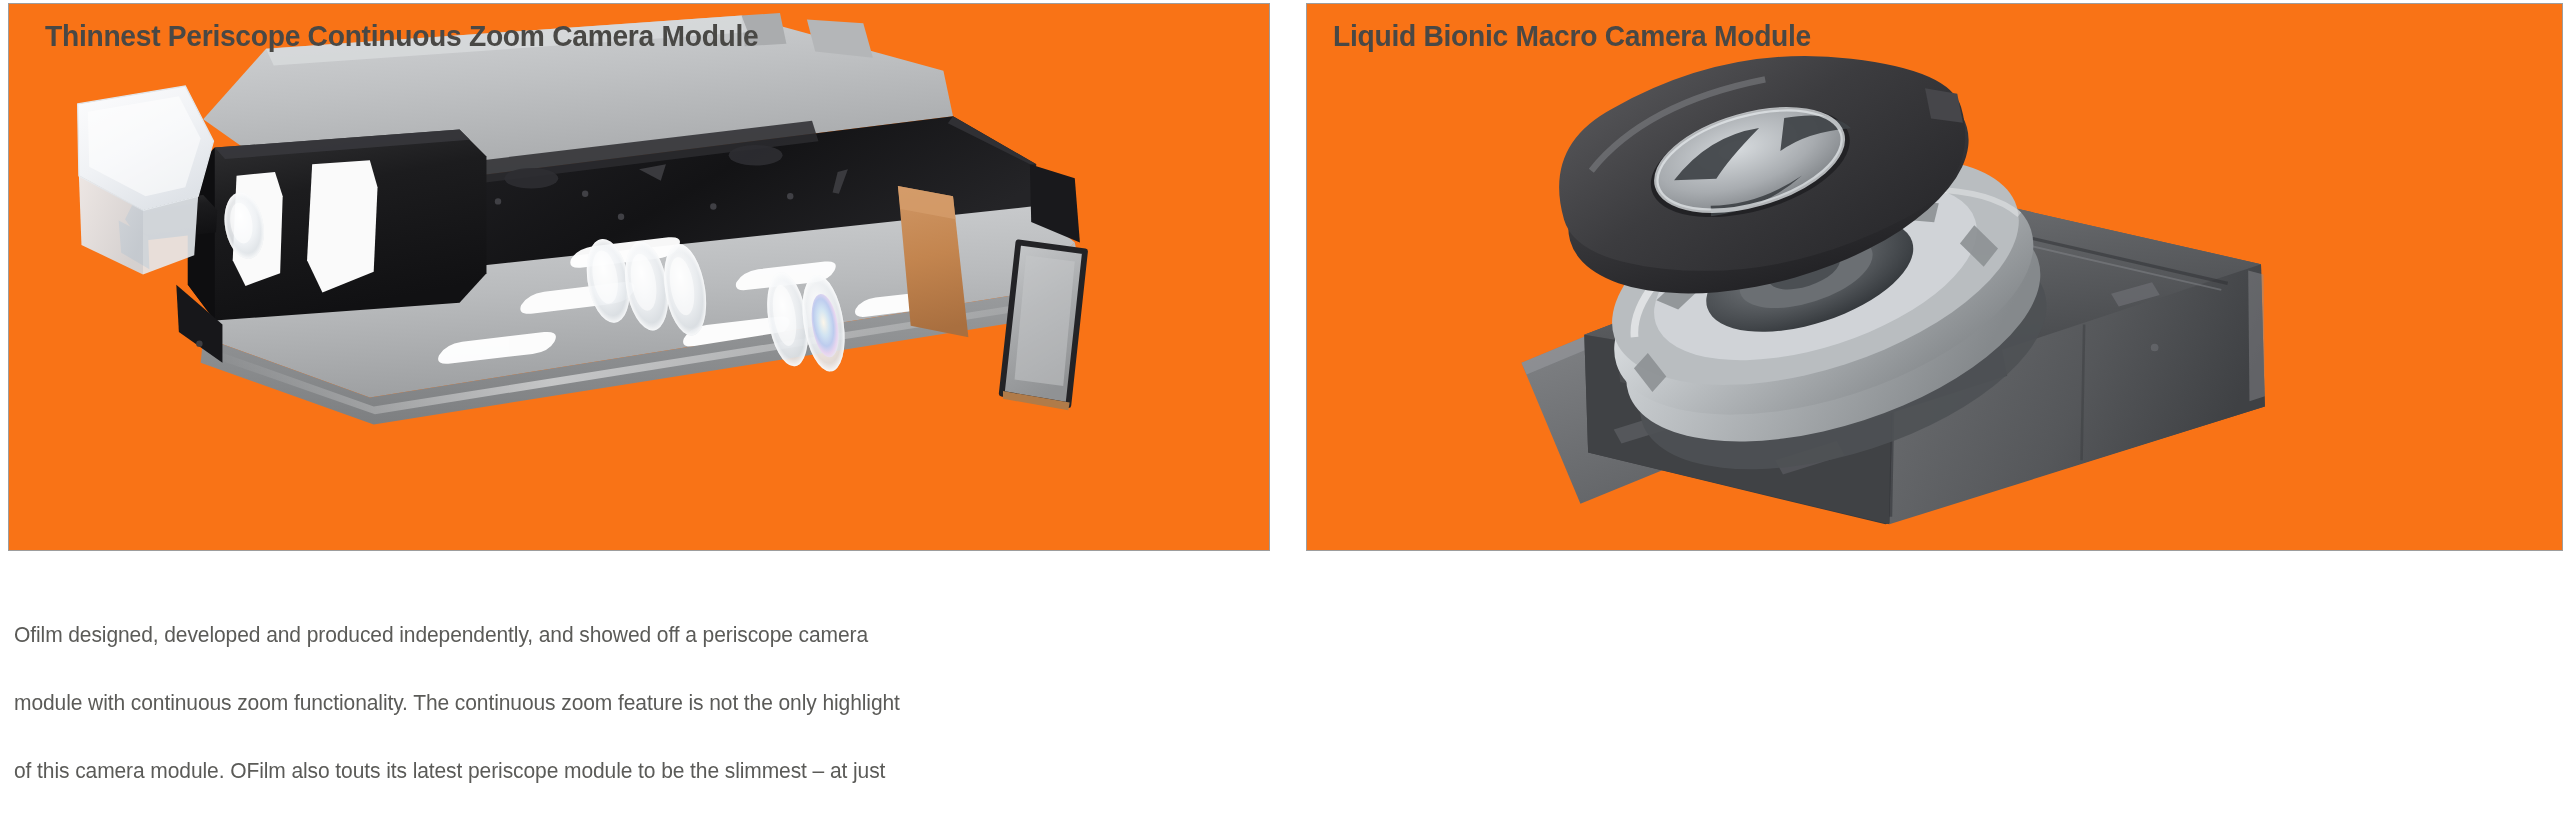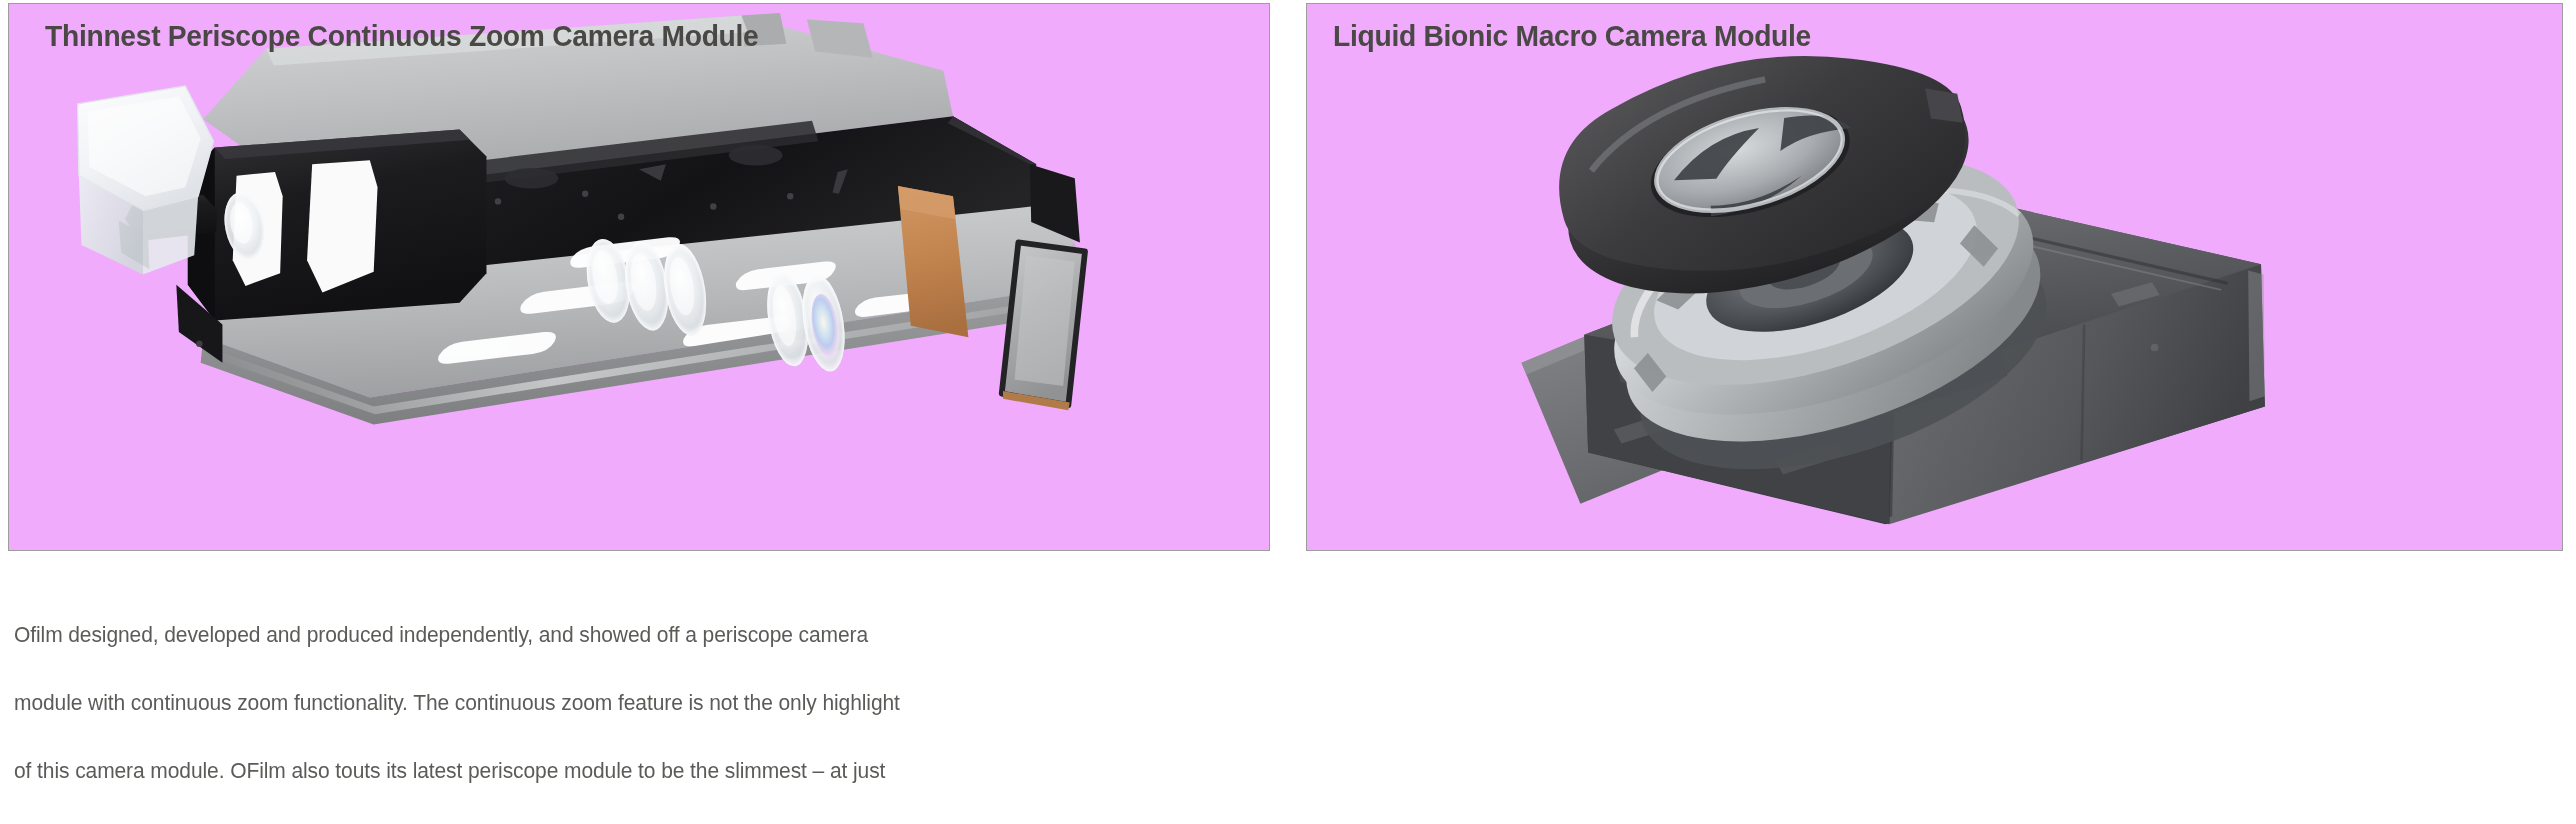--- a/index.html
+++ b/index.html
@@ -13,21 +13,21 @@
 
   .columns{position:absolute;left:0;top:0;width:2576px;height:825px;display:flex;}
   .col{position:relative;}
   .col-left{width:1287px;}
   .col-right{width:1289px;text-decoration:underline;}
 
   
   .panel{
     position:absolute;
     border:1.3px solid #9d9d9d;
-    background:#f0abfc;
+    background:#f97316;
     box-sizing:border-box;
     overflow:hidden;
   }
   .panel-left{left:8.4px;top:2.6px;width:1262px;height:548px;}
   .panel-right{left:18.7px;top:2.6px;width:1257px;height:548px;}
 
   .panel-title{
     position:absolute;
     left:36px;top:15.4px;
     font-size:30px;

